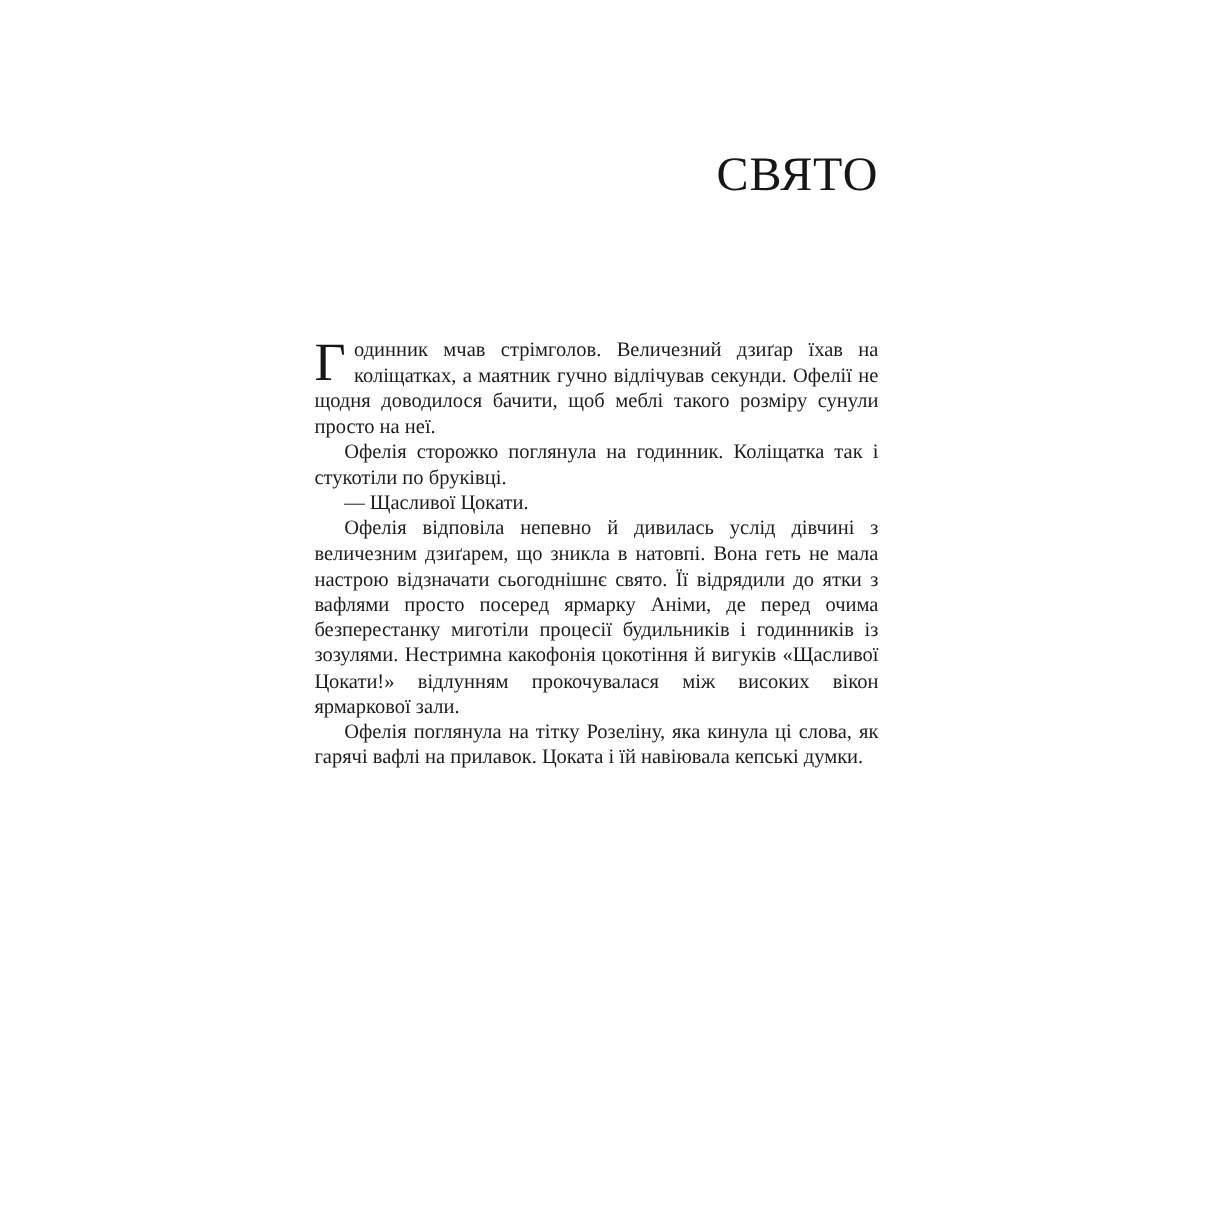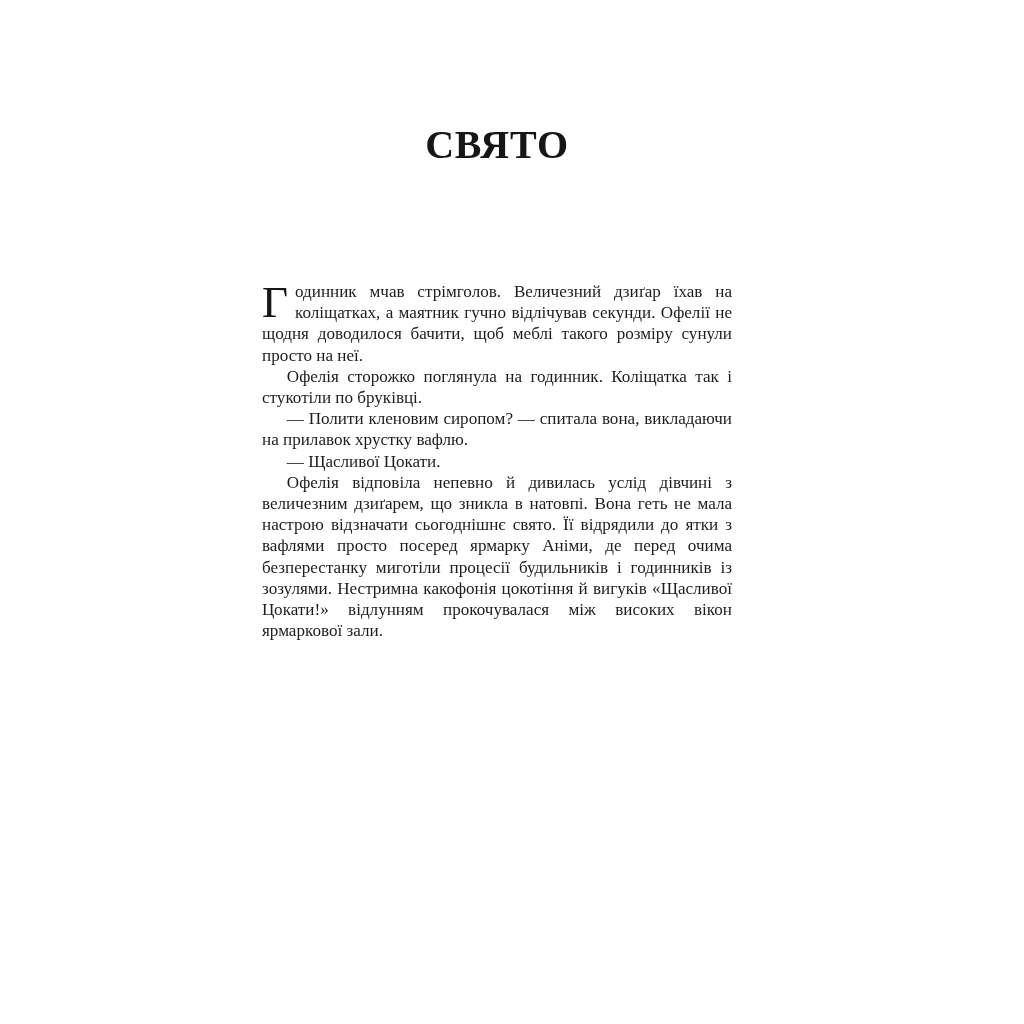--- a/index.html
+++ b/index.html
@@ -26,25 +26,25 @@
     height: 1024px;
     background: #ffffff;
   }
 
   
   .chapter-title {
     position: absolute;
     left: 262px;
     top: 122px;
     width: 470px;
-    text-align: center;
+    text-align: right;
     font-family: "Liberation Serif", "DejaVu Serif", serif;
     font-size: 40px;
     line-height: 46px;
-    font-weight: 700;
+    font-weight: 400;
     letter-spacing: 0.02em;
     color: #161616;
     margin: 0;
   }
 
   
   .text-column {
     position: absolute;
     left: 262px;
     top: 281px;
@@ -90,24 +90,24 @@
 
   <div class="text-column">
 
     <p class="para-dropcap">
       <span class="dropcap">Г</span><span>одинник мчав стрімголов. Величезний дзиґар їхав на коліщатках, а маятник гучно відлічував секунди. Офелії не щодня доводилося бачити, щоб меблі такого розміру сунули просто на неї.</span>
     </p>
 
 
     <p>Офелія сторожко поглянула на годинник. Коліщатка так і стукотіли по бруківці.</p>
 
-    <p class="para-dialogue">— Полити кленовим сиропом? — спитала вона, викладаючи на прилавок хрустку вафлю.</p>
 
 
     <p class="para-dialogue">— Щасливої Цокати.</p>
 
     <p>Офелія відповіла непевно й дивилась услід дівчині з величезним дзиґарем, що зникла в натовпі. Вона геть не мала настрою відзначати сьогоднішнє свято. Її відрядили до ятки з вафлями просто посеред ярмарку Аніми, де перед очима безперестанку миготіли процесії будильників і годинників із зозулями. Нестримна какофонія цокотіння й вигуків «Щасливої Цокати!» відлунням прокочувалася між високих вікон ярмаркової зали.</p>
 
 
 
+    <p>Офелія поглянула на тітку Розеліну, яка кинула ці слова, як гарячі вафлі на прилавок. Цоката і їй навіювала кепські думки.</p>
 
   </div>
 </div>
 
 </body></html>

